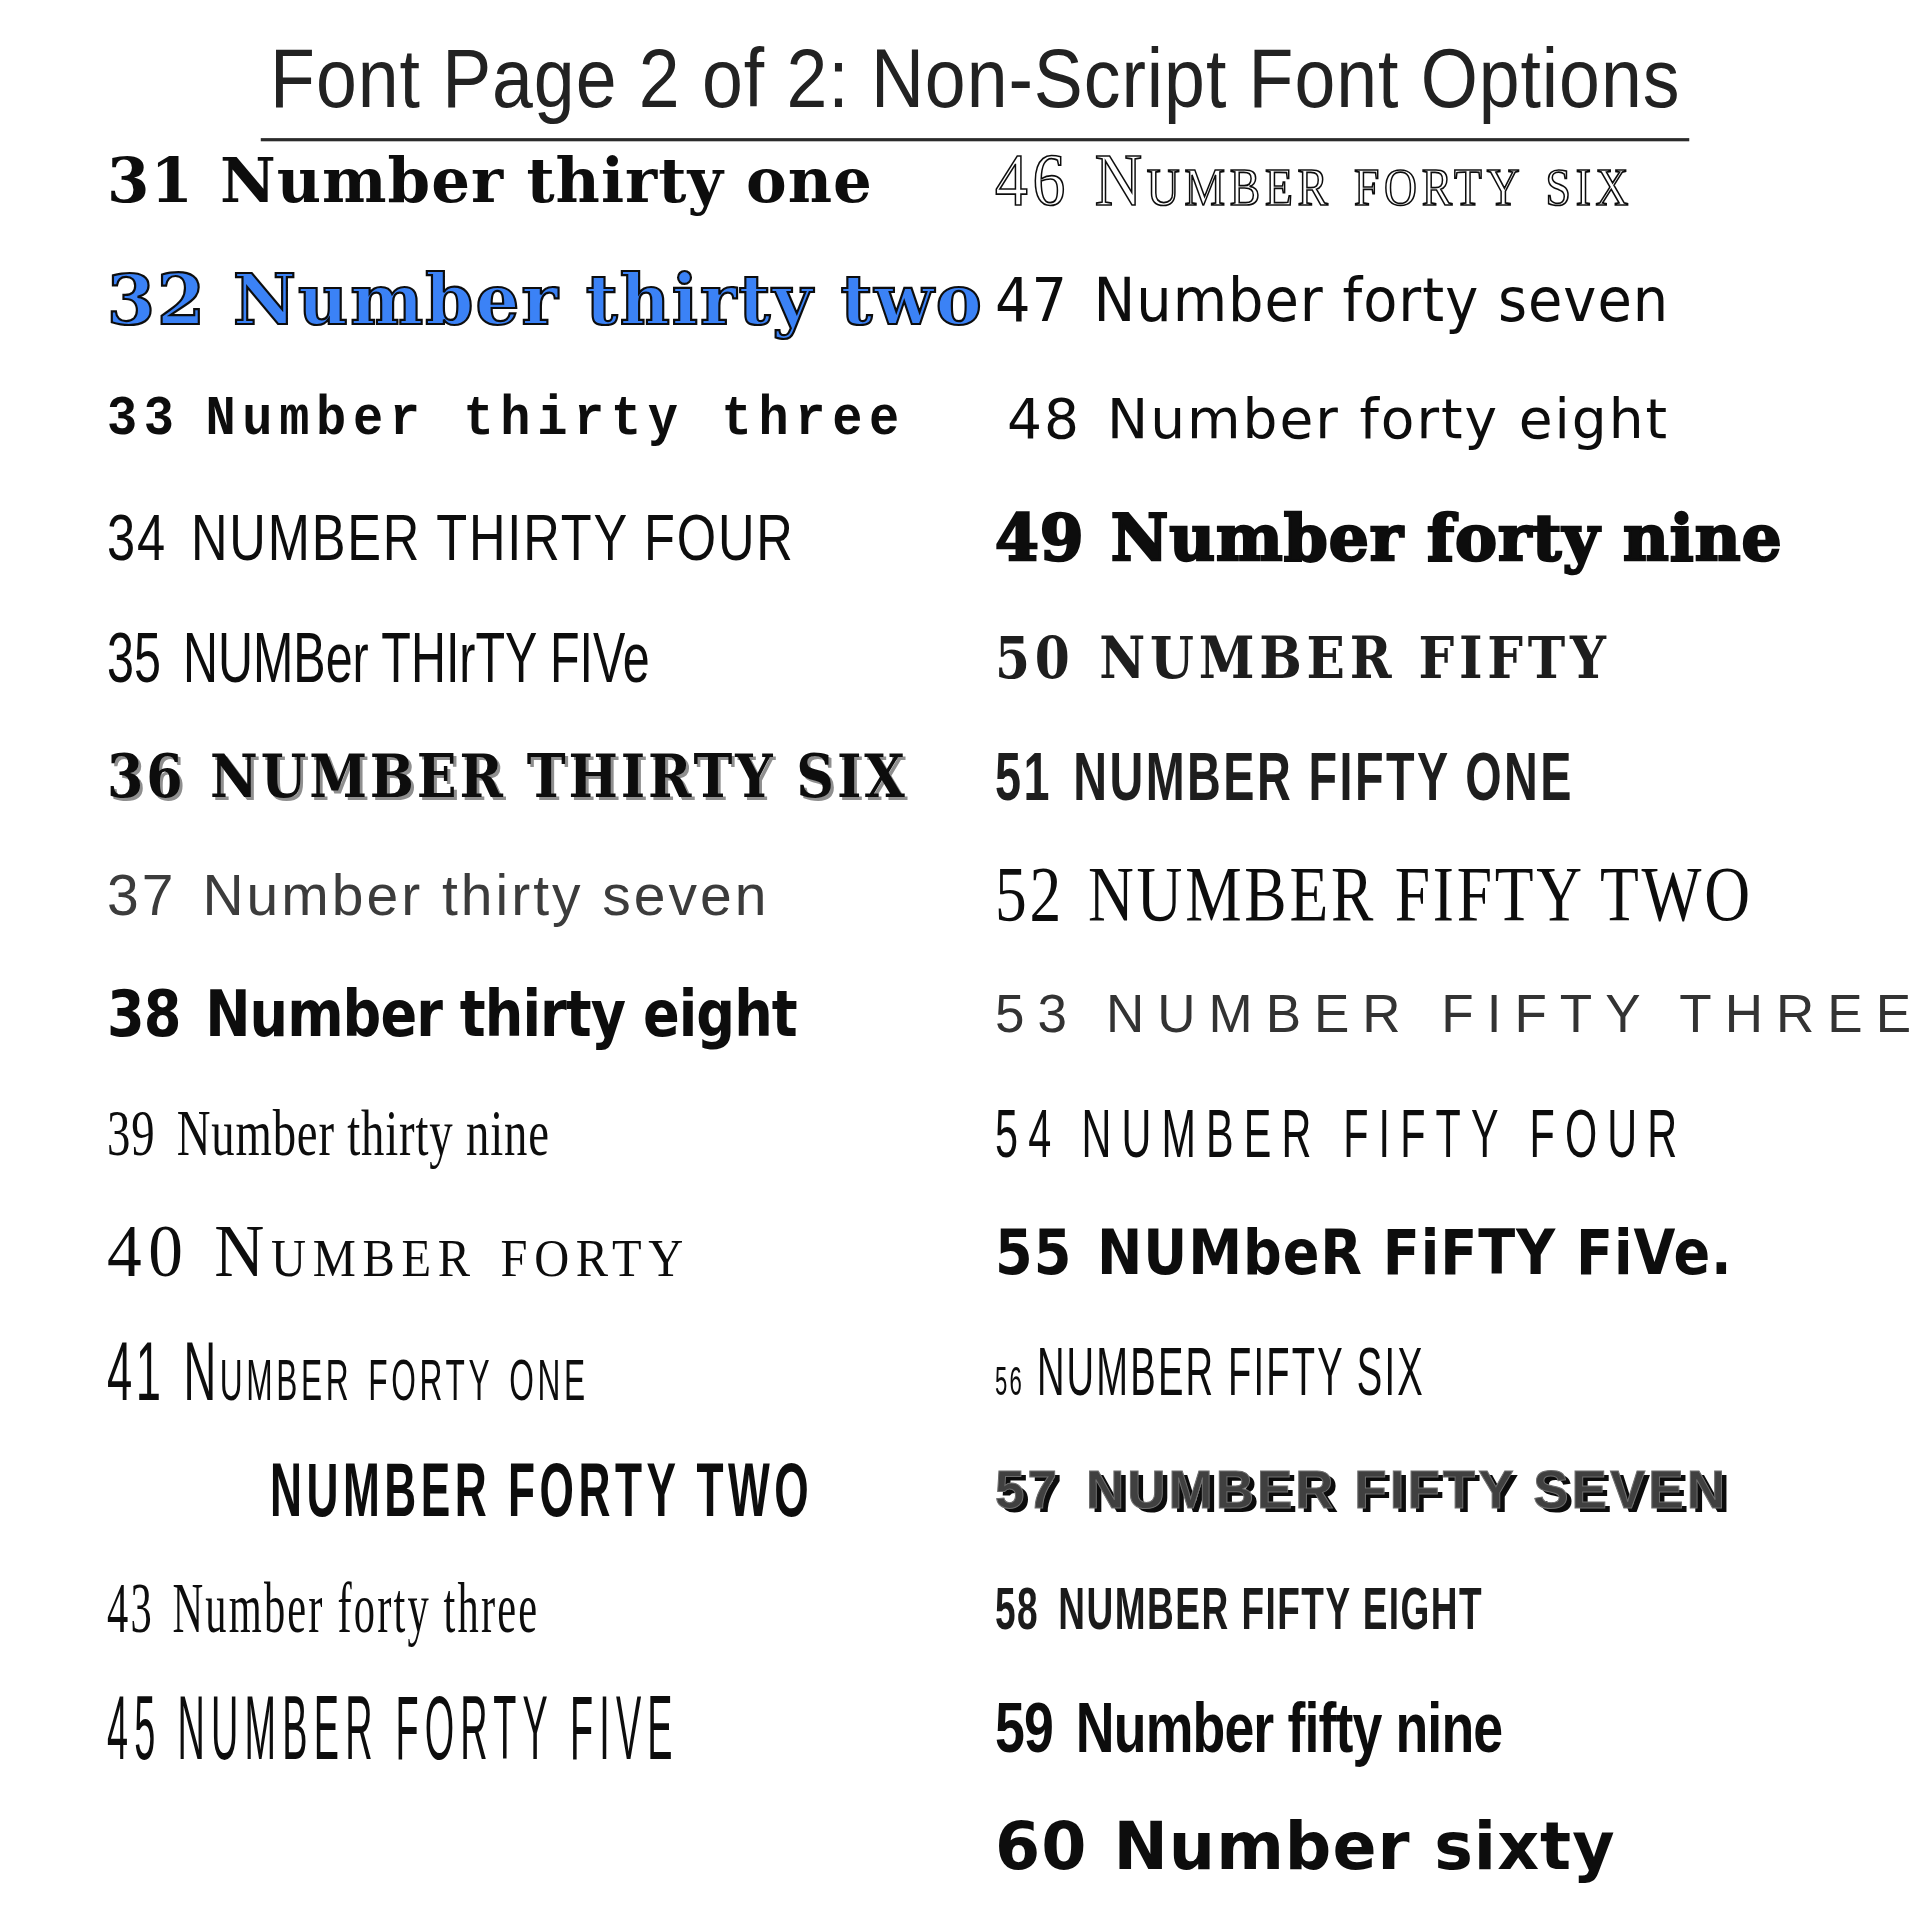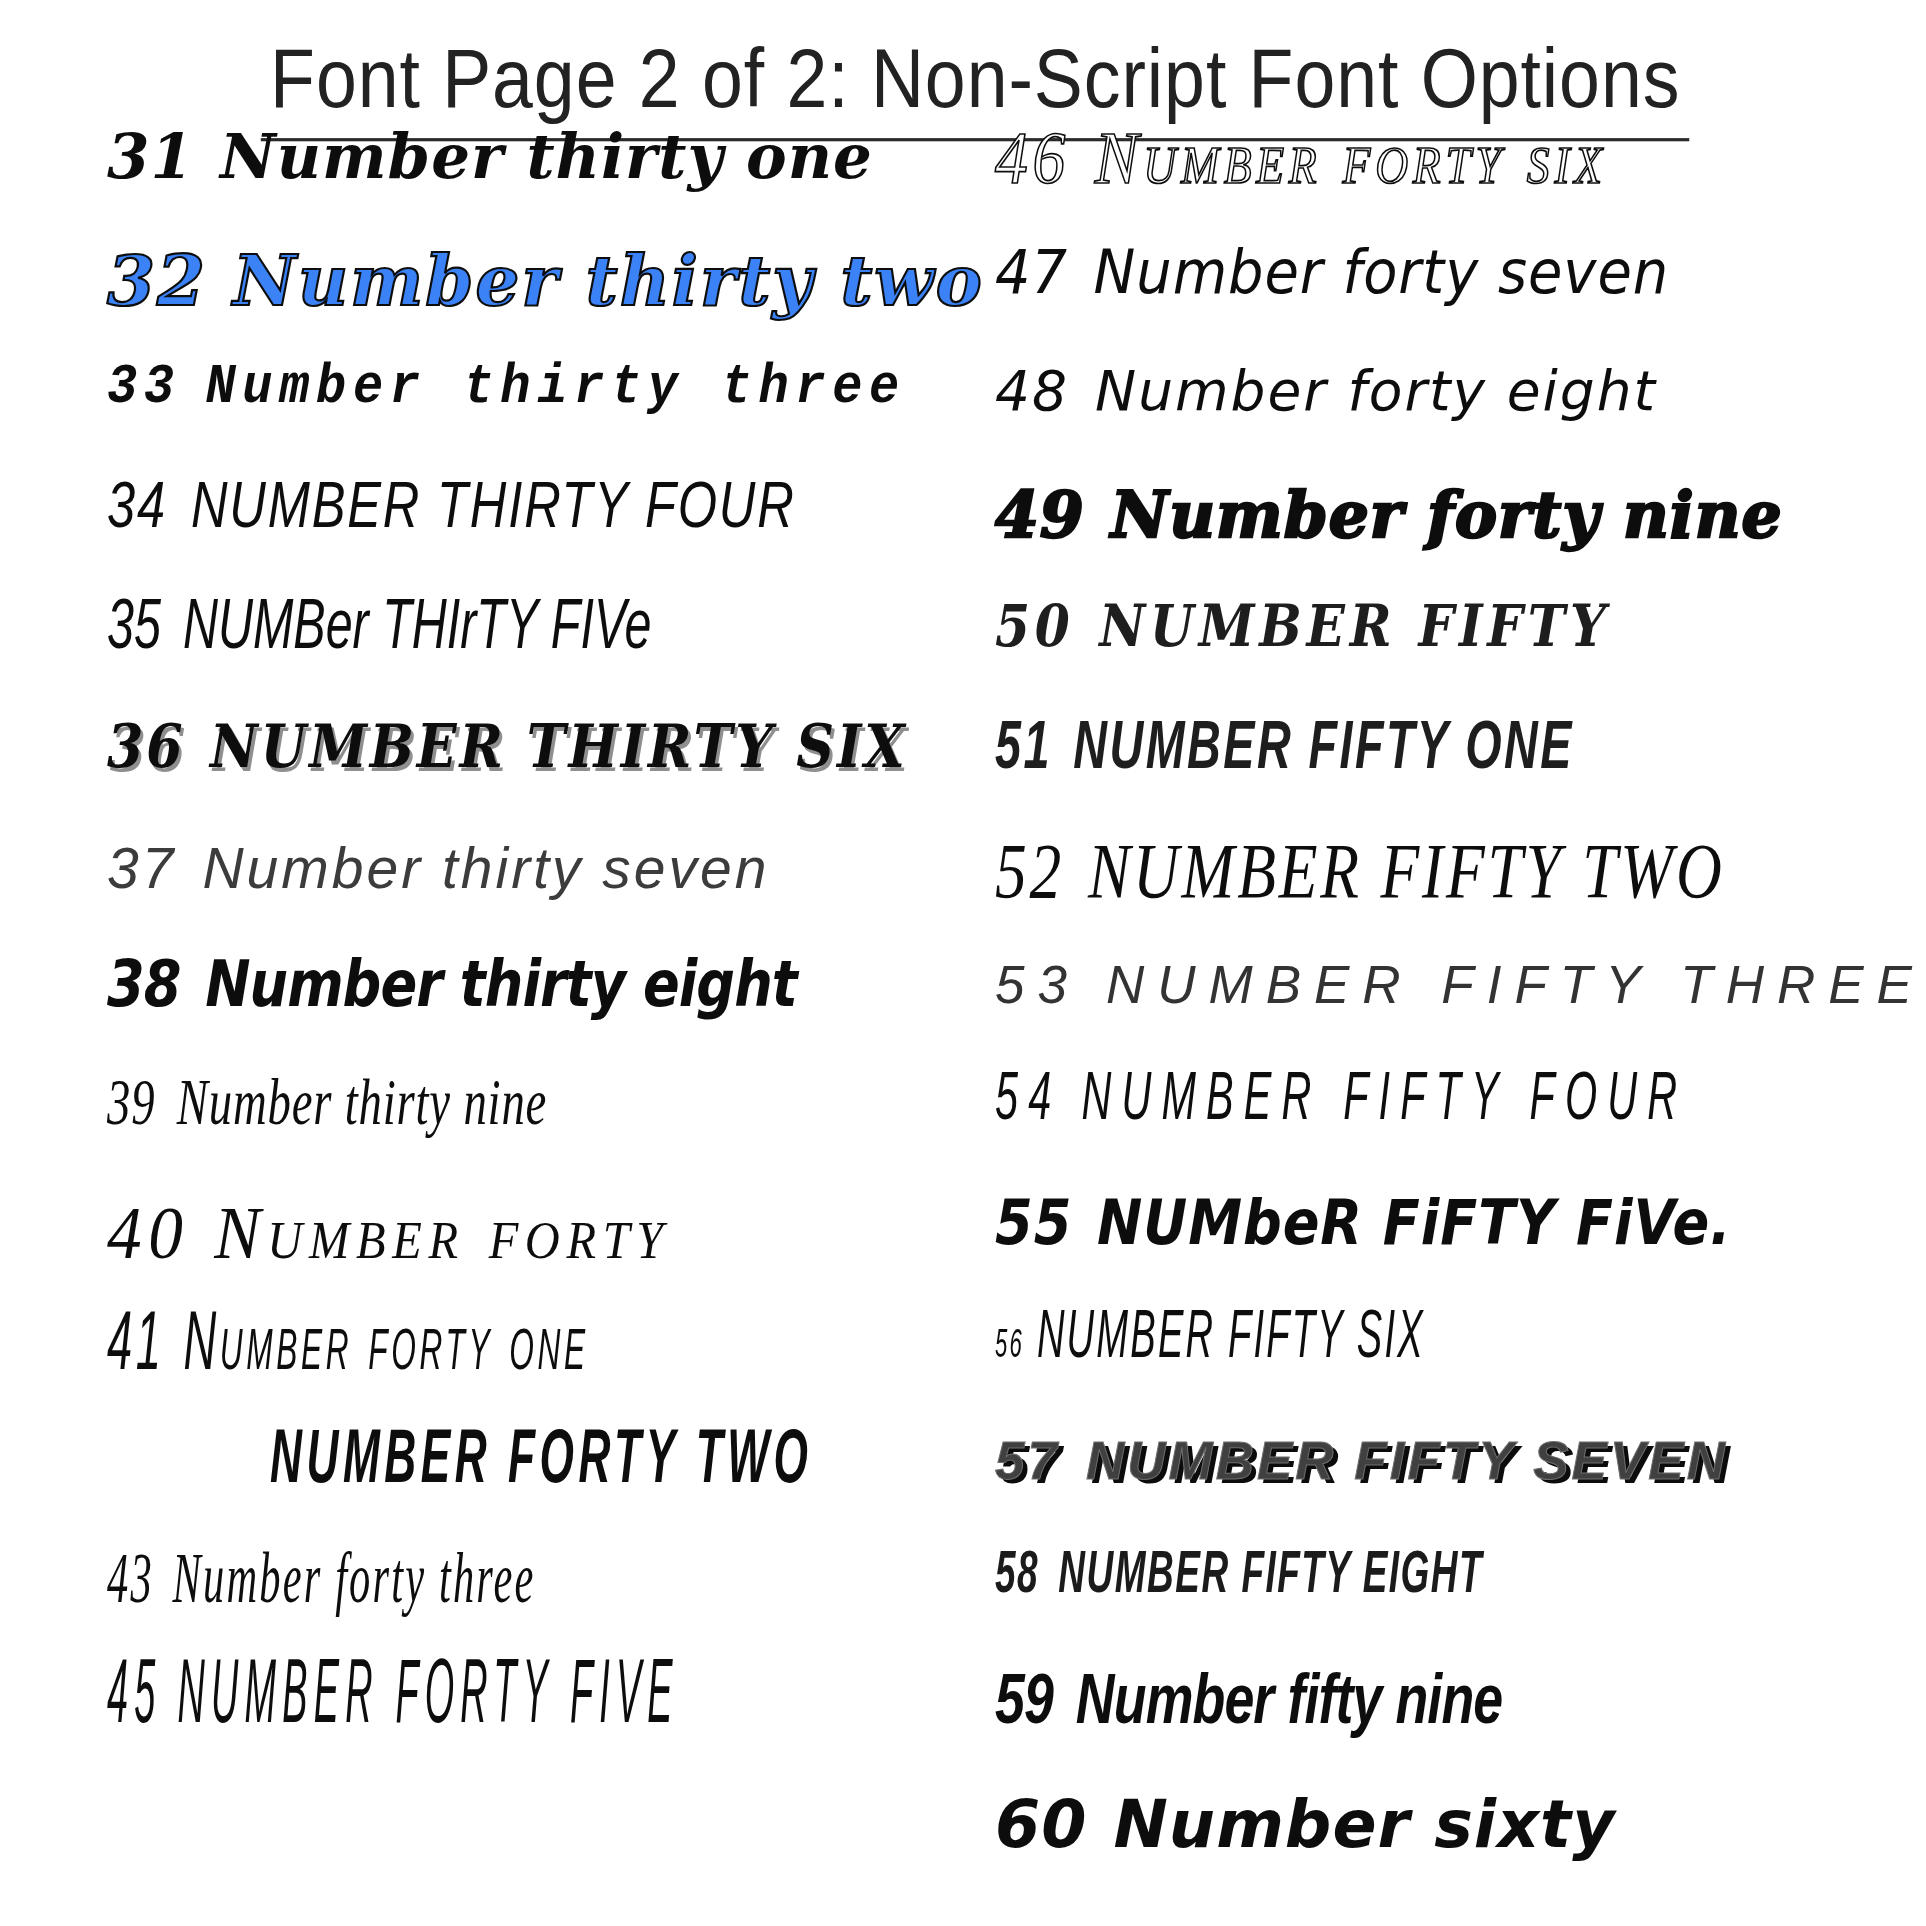--- a/index.html
+++ b/index.html
@@ -9,21 +9,21 @@
   
   .title-wrap{position:absolute;top:30px;left:0;width:100%;text-align:center;padding-left:12px;}
   .title-text{display:inline-block;font-family:"Liberation Sans",sans-serif;font-weight:300;
     font-size:79px;letter-spacing:1px;color:#222;transform:scale(.93,1.06);transform-origin:center top;
     border-bottom:3px solid #2b2b2b;padding:0 10px 10px;}
 
   
   ul.col{position:absolute;top:121px;margin:0;padding:0;list-style:none;}
   #left-col{left:107px;width:891px;}
   #right-col{left:995px;width:926px;}
-  .row{height:119px;display:flex;white-space:nowrap;font-style:italic;}
+  .row{height:119px;display:flex;align-items:center;white-space:nowrap;}
   .sample{display:inline-block;transform-origin:left center;color:#0d0d0d;}
   .num{margin-right:26px;}
   .indent .sample{margin-left:163px;}
 
   
   .f-circus{font-family:"DejaVu Serif",serif;font-weight:900;font-size:61px;letter-spacing:1px;}
   .f-outline-serif{font-family:"DejaVu Serif",serif;font-size:69px;font-weight:700;color:#3b82f6;
      -webkit-text-stroke:2.2px #0d0d0d;letter-spacing:2px;}
   .f-typewriter{font-family:"Liberation Mono","DejaVu Sans Mono",monospace;font-size:53px;letter-spacing:7px;font-weight:700;transform:scale(.95,1.05);}
   .f-hand-caps{font-family:"Liberation Sans",sans-serif;font-size:55px;letter-spacing:2px;transform:scale(.92,1.18);}
@@ -36,21 +36,21 @@
   .f-elegant-smallcaps{font-family:"Liberation Serif",serif;font-variant:small-caps;font-size:73px;letter-spacing:7px;transform:scale(.95,1.02);}
   .f-skinny-hand-caps{font-family:"Liberation Sans",sans-serif;font-variant:small-caps;font-size:63px;letter-spacing:5px;transform:scale(.72,1.32);}
   .f-marker-caps{font-family:"Liberation Sans",sans-serif;font-weight:700;font-size:59px;letter-spacing:6px;transform:scale(.75,1.28);}
   .f-hand-serif{font-family:"Liberation Serif",serif;font-size:59px;letter-spacing:3px;transform:scale(.72,1.22);}
   .f-ornate-western{font-family:"DejaVu Serif",serif;font-weight:900;font-variant:small-caps;font-size:59px;
      letter-spacing:2px;text-shadow:2.5px 2.5px 0 #9a9a9a;transform:scale(.95,1.05);}
   .f-tall-skinny{font-family:"Liberation Sans",sans-serif;font-size:61px;letter-spacing:10px;transform:scale(.62,1.48);}
   .f-deco-inline{font-family:"Liberation Serif",serif;font-variant:small-caps;font-size:69px;color:#fff;
      -webkit-text-stroke:1.6px #0d0d0d;letter-spacing:5px;transform:scale(.95,1.08);}
   .f-rounded-hand{font-family:"DejaVu Sans",sans-serif;font-size:57px;letter-spacing:1px;transform:scale(.98,1.05);}
-  .f-quirky-hand{font-family:"DejaVu Sans",sans-serif;font-size:55px;letter-spacing:2px;}
+  .f-quirky-hand{font-family:"DejaVu Sans",sans-serif;font-size:55px;letter-spacing:2px;margin-left:12px;}
   .f-heavy-cooper{font-family:"DejaVu Serif",serif;font-weight:900;font-size:63px;-webkit-text-stroke:2.5px #0d0d0d;letter-spacing:1px;}
   .f-distressed-western{font-family:"DejaVu Serif",serif;font-weight:900;font-size:53px;letter-spacing:5px;opacity:.93;transform:scale(.95,1.1);}
   .f-distressed-condensed{font-family:"Liberation Sans",sans-serif;font-weight:700;font-size:57px;letter-spacing:3px;opacity:.93;transform:scale(.82,1.2);}
   .f-thin-serif-caps{font-family:"Liberation Serif",serif;font-size:69px;letter-spacing:3px;transform:scale(.92,1.12);}
   .f-thin-wide-caps{font-family:"Liberation Sans",sans-serif;font-weight:100;font-size:53px;letter-spacing:13px;color:#333;}
   .f-thin-condensed-caps{font-family:"Liberation Sans",sans-serif;font-size:53px;letter-spacing:13px;transform:scale(.78,1.3);}
   .f-marker-bold{font-family:"DejaVu Sans",sans-serif;font-weight:700;font-size:57px;letter-spacing:1px;transform:scale(.95,1.08);}
   .f-skinny-caps-small-number{font-family:"Liberation Sans",sans-serif;font-size:53px;letter-spacing:3px;transform:scale(.72,1.3);}
   .f-skinny-caps-small-number .num{font-size:.58em;margin-right:18px;}
   .f-hatched-shadow{font-family:"Liberation Sans",sans-serif;font-weight:700;font-size:53px;letter-spacing:3px;

